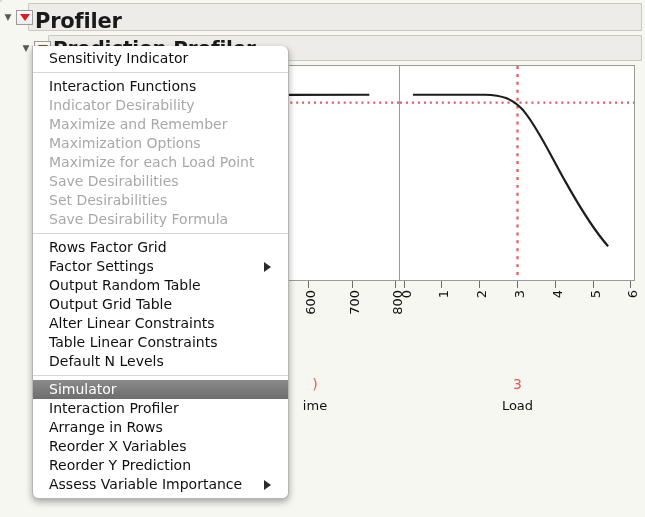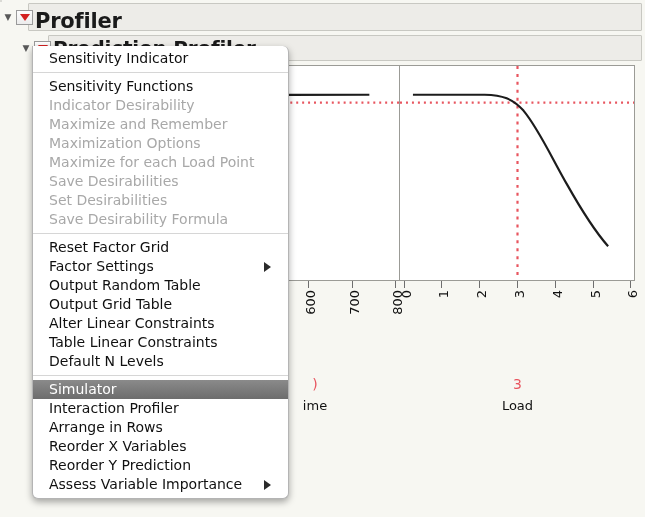--- a/index.html
+++ b/index.html
@@ -273,21 +273,21 @@
   <div class="axis-value" id="val-load">3</div>
   <div class="axis-caption" id="cap-load">Load</div>
 </div>
 
 <div id="context-menu">
     <div class="menu-item">
       <span>Sensitivity Indicator</span>
     </div>
     <div class="menu-sep"></div>
     <div class="menu-item">
-      <span>Sensitivity Functions</span>
+      <span>Interaction Functions</span>
     </div>
     <div class="menu-item disabled">
       <span>Indicator Desirability</span>
     </div>
     <div class="menu-item disabled">
       <span>Maximize and Remember</span>
     </div>
     <div class="menu-item disabled">
       <span>Maximization Options</span>
     </div>
@@ -298,21 +298,21 @@
       <span>Save Desirabilities</span>
     </div>
     <div class="menu-item disabled">
       <span>Set Desirabilities</span>
     </div>
     <div class="menu-item disabled">
       <span>Save Desirability Formula</span>
     </div>
     <div class="menu-sep"></div>
     <div class="menu-item">
-      <span>Reset Factor Grid</span>
+      <span>Rows Factor Grid</span>
     </div>
     <div class="menu-item">
       <span>Factor Settings</span>
       <span class="submenu-arrow"></span>
     </div>
     <div class="menu-item">
       <span>Output Random Table</span>
     </div>
     <div class="menu-item">
       <span>Output Grid Table</span>

